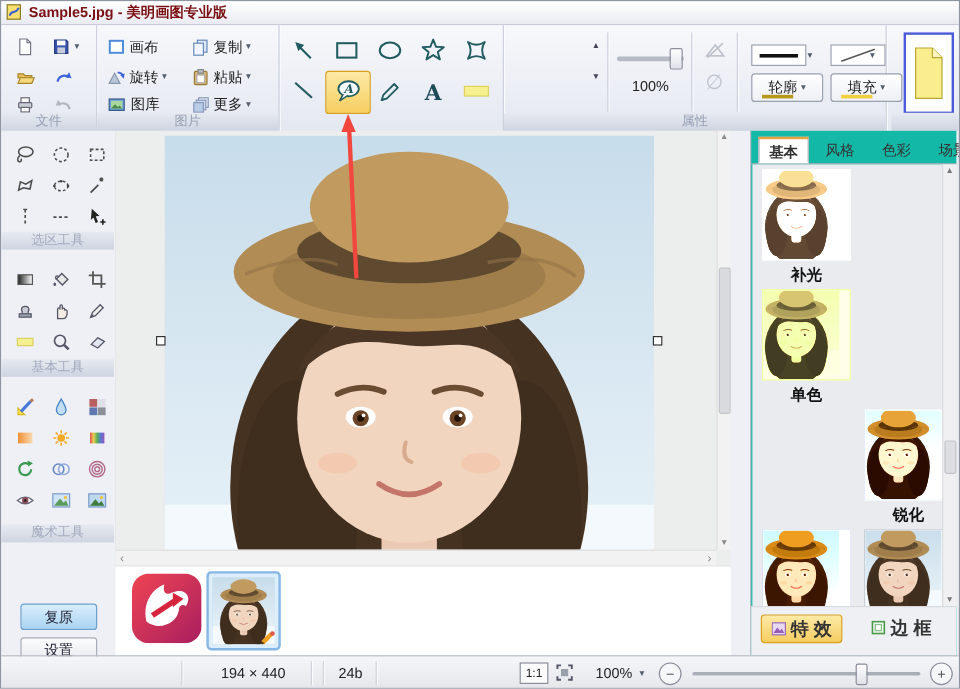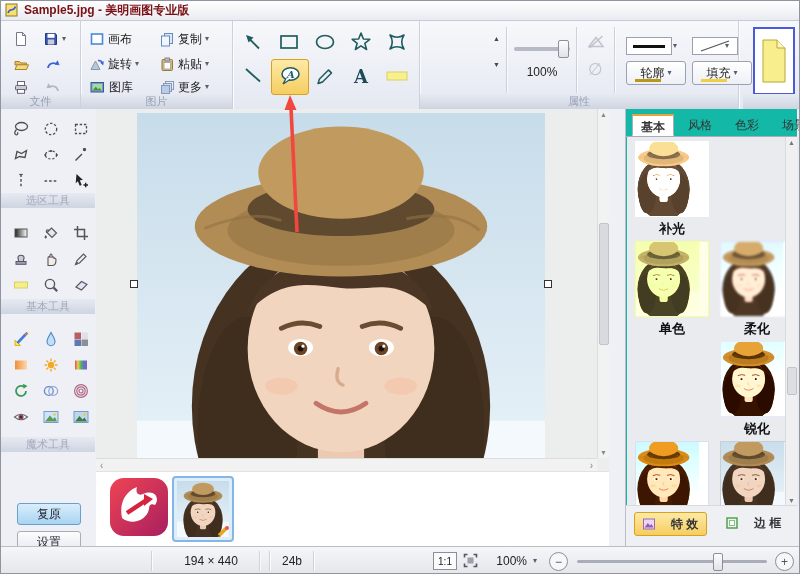--- a/index.html
+++ b/index.html
@@ -61,21 +61,21 @@
   .tab.active{background:#fff;border:1px solid #a8adb8;border-bottom:1px solid #fff;font-weight:bold;box-sizing:border-box;
               border-top:2px solid #e8a33d;}
   .fxlist{position:absolute;left:1px;top:28px;width:179px;height:369px;background:#e9ebef;overflow:hidden;}
   .fx-item{position:absolute;width:74px;}
   .fx-thumb{width:74px;height:76px;overflow:hidden;border:1px solid #c9cdd5;background:#fff;box-sizing:border-box;}
   .fx-thumb svg{width:100%;height:100%;}
   .fx-label{width:74px;text-align:center;font-size:13px;font-weight:bold;color:#111;padding-top:3px;}
   .rscroll{position:absolute;right:0;top:28px;width:12px;height:369px;background:#f0f0f2;border-left:1px solid #d8dade;
            box-sizing:border-box;color:#777;}
   .rfoot{position:absolute;left:0;bottom:0;width:100%;height:40px;background:#eef0f4;border-top:1px solid #d8dade;}
-  .fxbtn{position:absolute;top:6px;height:22px;display:flex;align-items:center;gap:16px;padding:0 8px;font-size:12px;font-weight:bold;color:#333;}
+  .fxbtn{position:absolute;top:6px;height:22px;display:flex;align-items:center;gap:4px;padding:0 8px;font-size:15px;font-weight:bold;color:#333;}
   .fxbtn.yellow{background:linear-gradient(#fdeaa6,#f6cd60);border:1px solid #d9a21a;border-radius:3px;}
   
   .statusbar{left:0;top:545px;width:100%;height:29px;background:linear-gradient(#f5f6f8,#e3e5ea);
              border-top:1px solid #b9bdc6;}
   .stext{position:absolute;top:7px;font-size:12px;color:#222;}
   .ssep{position:absolute;top:4px;width:1px;height:20px;background:#cfd2d9;box-shadow:1px 0 0 #fbfbfc;}
   .circlebtn{position:absolute;width:17px;height:17px;border:1px solid #8a8f9a;border-radius:50%;background:#f6f7f9;
              display:flex;align-items:center;justify-content:center;font-size:12px;color:#555;line-height:1;}
   
   .f-bright{filter:brightness(1.45) saturate(.85);}
@@ -620,28 +620,20 @@
           <div class="fx-label">补光</div>
         </div>
         <div class="fx-item" style="left: 8px; top: 104px;">
           <div class="fx-thumb f-mono">
             <svg viewBox="40 20 344 400" preserveAspectRatio="xMidYMid slice">
               <use href="#portrait"></use>
             </svg>
           </div>
           <div class="fx-label">单色</div>
         </div>
-        <div class="fx-item" style="left: 93px; top: 104px;">
-          <div class="fx-thumb f-soft">
-            <svg viewBox="40 20 344 400" preserveAspectRatio="xMidYMid slice">
-              <use href="#portrait"></use>
-            </svg>
-          </div>
-          <div class="fx-label">柔化</div>
-        </div>
         <div class="fx-item" style="left: 93px; top: 204px;">
           <div class="fx-thumb f-sharp">
             <svg viewBox="40 20 344 400" preserveAspectRatio="xMidYMid slice">
               <use href="#portrait"></use>
             </svg>
           </div>
           <div class="fx-label">锐化</div>
         </div>
         <div class="fx-item" style="left: 8px; top: 304px;">
           <div class="fx-thumb f-noise">

